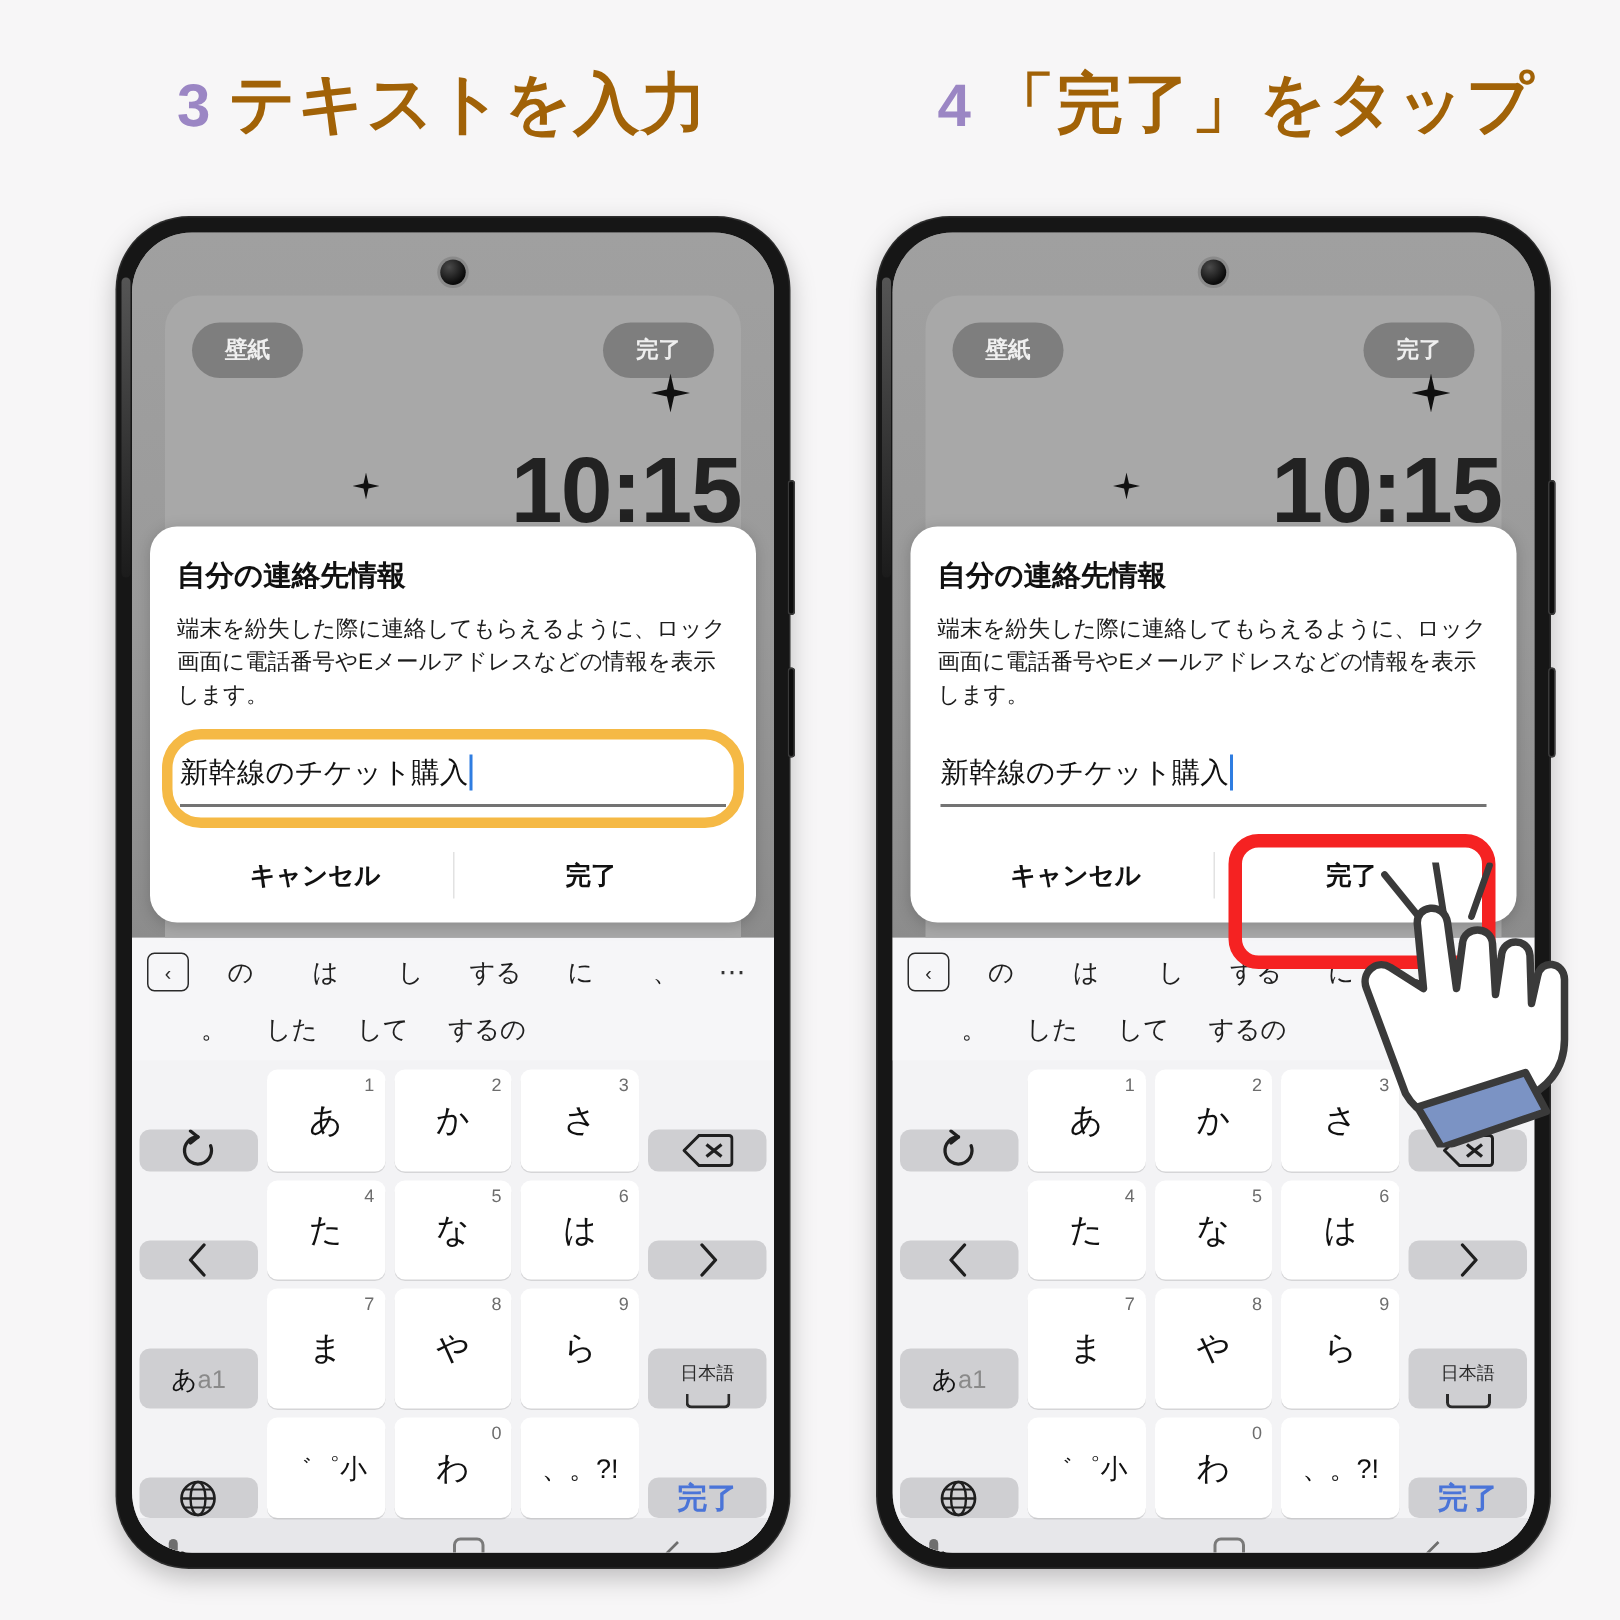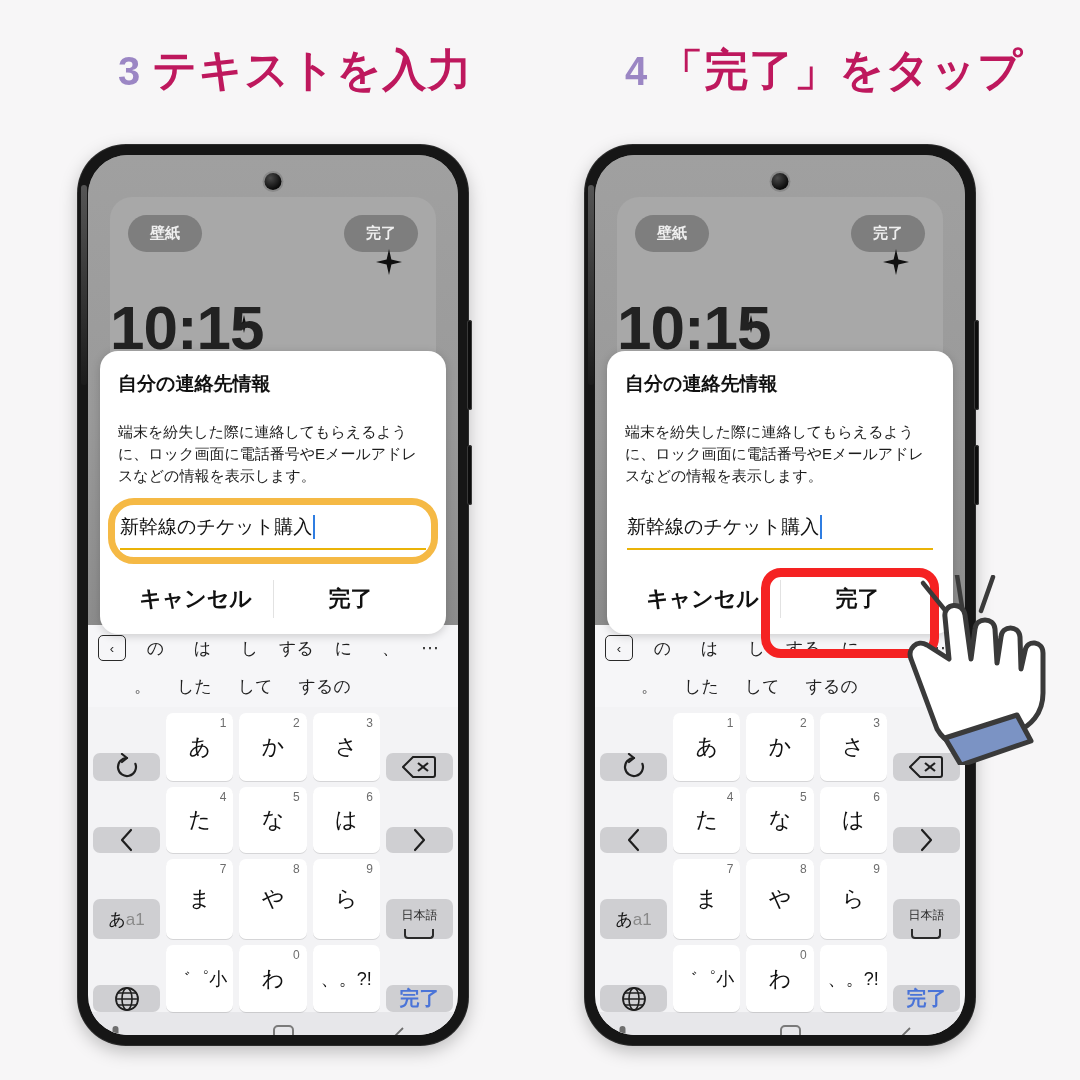--- a/index.html
+++ b/index.html
@@ -15,28 +15,28 @@
   
   .heading{
     position:absolute;top:48px;
     display:flex;align-items:baseline;gap:12px;
     white-space:nowrap;
   }
   .heading .num{
     font-size:40px;font-weight:700;color:#9b86c4;line-height:1;
   }
   .heading .txt{
-    font-size:44px;font-weight:700;color:#be185d;line-height:1;letter-spacing:1px;
+    font-size:44px;font-weight:700;color:#a16207;line-height:1;letter-spacing:1px;
   }
   #head3{left:118px;}
   #head4{left:625px;}
 
   
   .phone{
-    position:absolute;top:145px;width:390px;height:900px;
+    position:absolute;top:145px;width:448px;height:900px;
     border-radius:48px;
     background:#161616;
     box-shadow:0 0 0 1px #2c2c2c, 0 6px 18px rgba(0,0,0,.25);
     padding:10px;
     box-sizing:border-box;
   }
   #phone-left{left:78px;}
   #phone-right{left:585px;}
   .phone::before{ 
     content:"";position:absolute;left:3px;top:40px;width:6px;height:200px;
@@ -79,58 +79,58 @@
   }
   .pill.left{left:18px;}
   .pill.right{right:18px;}
   .sparkle{
     position:absolute;width:26px;height:26px;pointer-events:none;
   }
   .sparkle svg{display:block;width:100%;height:100%;}
   #sparkle-1{right:34px;top:52px;}
   #sparkle-2{left:125px;top:118px;width:18px;height:18px;}
   .clock{
-    position:absolute;left:0;right:0;top:95px;text-align:left;
+    position:absolute;left:0;right:0;top:95px;text-align:right;
     font-size:62px;font-weight:700;color:#222;letter-spacing:-1px;
   }
 
   
   .dialog{
     position:absolute;left:12px;right:12px;top:196px;
     background:#fff;border-radius:18px;
     padding:20px 18px 0 18px;
     box-sizing:border-box;
     box-shadow:0 2px 10px rgba(0,0,0,.18);
     z-index:5;
   }
-  .dlg-title{font-size:19px;font-weight:700;color:#111;margin:0 0 24px;}
+  .dlg-title{font-size:19px;font-weight:700;color:#111;margin:0 0 12px;}
   .dlg-body{font-size:15px;line-height:1.45;color:#1c1c1c;margin:0 0 22px;}
   .field-wrap{position:relative;padding:4px 2px 10px;}
   .field{
     position:relative;
-    border-bottom:2px solid #eab308;
+    border-bottom:2px solid #737373;
     padding:2px 0 8px;
     font-size:19px;color:#111;
     display:flex;align-items:center;
   }
   .caret{
     display:inline-block;width:2px;height:24px;background:#2f7de1;margin-left:1px;
   }
   .hl-ring{
     position:absolute;left:-10px;right:-10px;top:-10px;bottom:-4px;
     border:7px solid #f5b945;border-radius:26px;pointer-events:none;
   }
   .dlg-actions{
     display:flex;align-items:stretch;
     border-top:0;margin-top:6px;
     position:relative;
   }
   .dlg-actions .btn{
     flex:1;text-align:center;padding:18px 0 20px;
-    font-size:22px;font-weight:700;color:#111;
+    font-size:17px;font-weight:700;color:#111;
     position:relative;
   }
   .dlg-sep{
     position:absolute;left:50%;top:14px;bottom:16px;width:1px;background:#e2e2e2;
   }
   .red-ring{
     position:absolute;right:-4px;top:2px;
     width:160px;height:72px;
     border:9px solid #f52222;border-radius:20px;
     pointer-events:none;z-index:7;

